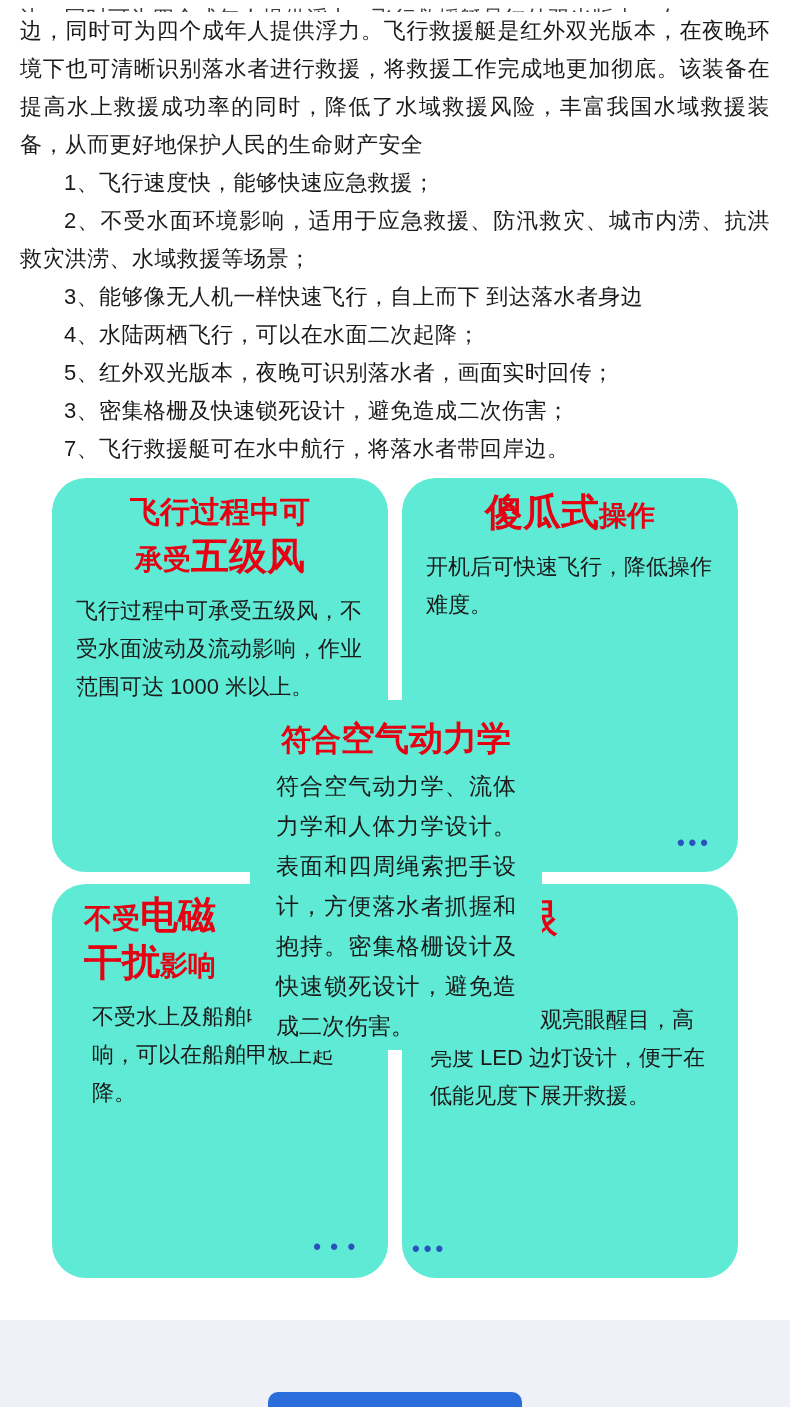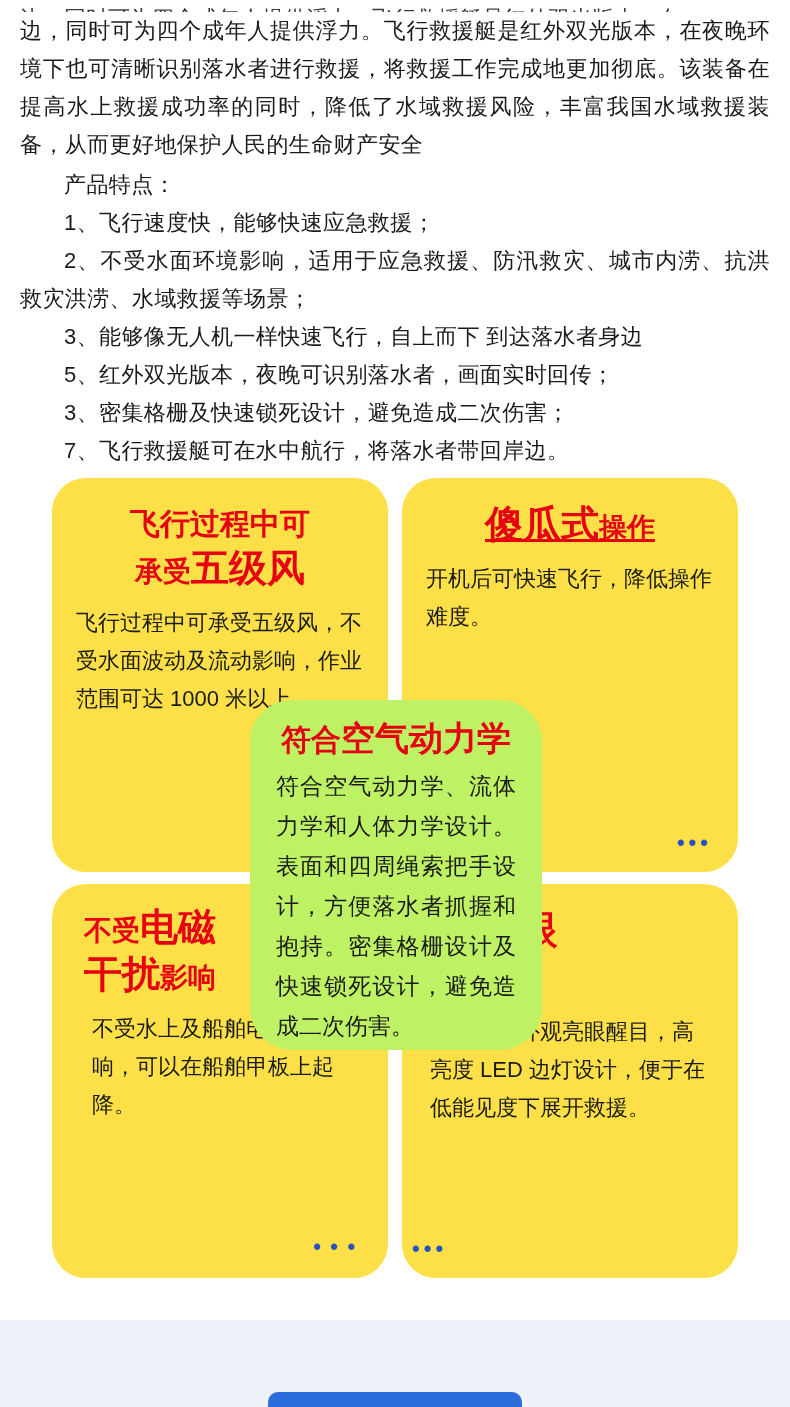--- a/index.html
+++ b/index.html
@@ -52,24 +52,24 @@
   
   .cards {
     position: absolute;
     left: 0;
     top: 470px;
     width: 790px;
     height: 830px;
   }
   .card {
     position: absolute;
-    background: #fde047;
+    background: #5eead4;
     border-radius: 34px;
     box-sizing: border-box;
-    padding: 24px 24px 0 24px;
+    padding: 12px 24px 0 24px;
     overflow: hidden;
   }
   .card .headline {
     font-size: 30px;
     font-weight: bold;
     line-height: 44px;
     color: #e60012;
     margin: 0 0 10px 0;
   }
   .card .headline .big {
@@ -104,21 +104,21 @@
   #card-wind .headline { text-align: center; }
   #card-wind .dots { right: 26px; bottom: 18px; }
 
   
   #card-simple {
     left: 402px;
     top: 8px;
     width: 336px;
     height: 394px;
   }
-  #card-simple .headline { text-align: center; text-decoration: underline; }
+  #card-simple .headline { text-align: center; }
   #card-simple .dots { right: 26px; bottom: 18px; }
 
   
   #card-emi {
     left: 52px;
     top: 414px;
     width: 336px;
     height: 394px;
     font-family: Liberation Mono, monospace;
   }
@@ -137,21 +137,21 @@
   #card-look .body { padding-left: 4px; }
   #card-look .dots { left: 10px; bottom: 18px; }
 
   
   #card-aero {
     position: absolute;
     left: 250px;
     top: 230px;
     width: 292px;
     height: 350px;
-    background: #bef264;
+    background: #5eead4;
     border-radius: 42px;
     box-sizing: border-box;
     padding: 18px 22px 0 22px;
     overflow: hidden;
     z-index: 5;
   }
   #card-aero .headline {
     font-size: 30px;
     font-weight: bold;
     color: #e60012;
@@ -186,24 +186,24 @@
     background: #2a6ddb;
     border-radius: 10px 10px 0 0;
   }
 </style>
 </head>
 <body>
 
 <div class="intro">
   <div class="clipped-line">边，同时可为四个成年人提供浮力。飞行救援艇是红外双光版本，在</div>
   <p>边，同时可为四个成年人提供浮力。飞行救援艇是红外双光版本，在夜晚环境下也可清晰识别落水者进行救援，将救援工作完成地更加彻底。该装备在提高水上救援成功率的同时，降低了水域救援风险，丰富我国水域救援装备，从而更好地保护人民的生命财产安全</p>
-  <p class="feature-title">产品特点：</p>
   <p class="feature-item">1、飞行速度快，能够快速应急救援；</p>
   <p class="feature-item">2、不受水面环境影响，适用于应急救援、防汛救灾、城市内涝、抗洪救灾洪涝、水域救援等场景；</p>
   <p class="feature-item">3、能够像无人机一样快速飞行，自上而下 到达落水者身边</p>
+  <p class="feature-item">4、水陆两栖飞行，可以在水面二次起降；</p>
   <p class="feature-item">5、红外双光版本，夜晚可识别落水者，画面实时回传；</p>
   <p class="feature-item">3、密集格栅及快速锁死设计，避免造成二次伤害；</p>
   <p class="feature-item">7、飞行救援艇可在水中航行，将落水者带回岸边。</p>
 </div>
 
 <div class="cards">
 
   <div class="card" id="card-wind">
     <div class="headline">
       <span>飞行过程中可</span><br>

